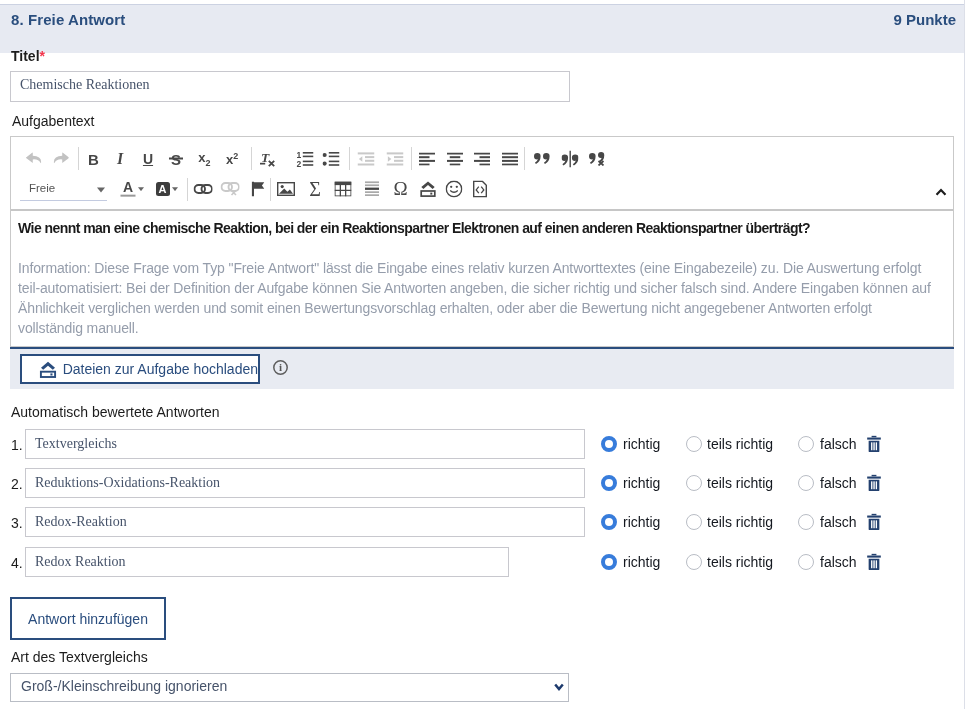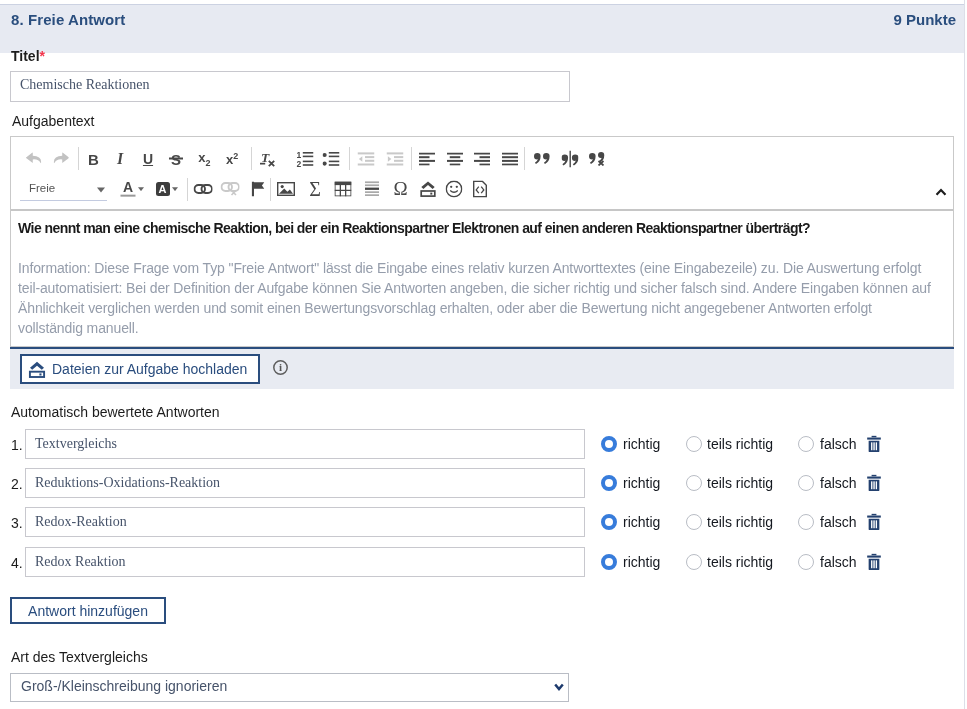--- a/index.html
+++ b/index.html
@@ -15,27 +15,27 @@
 .inp { background:#fff; border:1px solid #c8c8ce; font-size:14px; color:#46536a; display:flex; align-items:center; padding-left:9px; }
 
 .edit { left:10px; top:136px; width:944px; height:211px; border:1px solid #c9c9c9; background:#fff; }
 .toolsep { position:absolute; width:1px; height:23px; background:#d5d5d5; top:0; }
 .tbtn { position:absolute; color:#474747; }
 .tb-bottom { position:absolute; left:0; top:72px; width:100%; height:2px; background:#c6c6c6; }
 .qtext { left:18px; top:217px; width:940px; font-size:14px; line-height:22px; font-weight:bold; color:#1a1a1a; letter-spacing:-0.55px; white-space:nowrap; }
 .itext { left:18px; top:258px; font-size:14px; line-height:20px; color:#959dab; letter-spacing:-0.12px; white-space:nowrap; }
 
 .strip { left:10px; top:347px; width:944px; height:42px; background:#e8ebf2; border-top:2px solid #2a4d7e; }
-.upbtn { left:20px; top:354px; width:240px; height:30px; background:#fff; border:2px solid #2a4d7e; color:#2a4d7e; font-size:14px; display:flex; align-items:center; }
+.upbtn { left:20px; top:354px; width:240px; height:30px; background:#fff; border:2px solid #2a4d7e; color:#2a4d7e; font-size:14px; display:flex; align-items:center;justify-content:flex-end; }
 .num { font-size:14px; color:#1c1c1c; }
 .radio { position:absolute; width:16px; height:16px; border-radius:50%; background:#fff; }
 .radio.rsel { border:4.5px solid #377cdb; }
 .radio.un { border:1.5px solid #b9bdc5; }
 .rlab { position:absolute; font-size:14px; color:#14181f; }
-.btn2 { left:10px; top:597px; width:156px; height:27px; border:2px solid #2a4d7e; background:#fff; color:#2a4d7e; font-size:14px; display:flex; align-items:center; justify-content:center; padding-top:1.5px; }
+.btn2 { left:10px; top:597px; width:156px; height:43px; border:2px solid #2a4d7e; background:#fff; color:#2a4d7e; font-size:14px; display:flex; align-items:center; justify-content:center; padding-top:1.5px; }
 .selbox { left:10px; top:673px; width:559px; height:29px; border:1px solid #b9bdc5; background:#fff; font-size:14px; color:#46536a; display:flex; align-items:center; padding-left:10px; padding-bottom:3px; }
 </style>
 </head>
 <body>
 <div class="abs rightline"></div>
 <div class="abs bar">
     <span class="lt">8. Freie Antwort</span>
     <span class="rt">9 Punkte</span>
   </div>
 
@@ -372,21 +372,21 @@
     <div class="rlab" style="left:820px; top:514.4px;">falsch</div>
     <div class="abs" style="left:866px; top:513.4px;"><svg width="16" height="17" viewBox="0 0 15 16.2">
     <path d="M5.2 0.8 L9.8 0.8 L9.8 2.2 L5.2 2.2 Z" fill="#24416f"></path>
     <rect x="1" y="2.4" width="13" height="2" fill="#24416f"></rect>
     <path d="M2.4 5.4 L12.6 5.4 L12.6 15.2 Q12.6 16.4 11.4 16.4 L3.6 16.4 Q2.4 16.4 2.4 15.2 Z" fill="#24416f"></path>
     <rect x="4.7" y="7" width="1.3" height="7.5" fill="#fff"></rect>
     <rect x="6.9" y="7" width="1.3" height="7.5" fill="#fff"></rect>
     <rect x="9.1" y="7" width="1.3" height="7.5" fill="#fff"></rect>
   </svg></div>
     <div class="abs num" style="left:11px; top:554.6px;">4.</div>
-    <div class="abs inp" style="left:25px; top:546.6px; width:560px; height:30px;">Redox Reaktion</div>
+    <div class="abs inp" style="left:25px; top:546.6px; width:484px; height:30px;">Redox Reaktion</div>
     <div class="radio rsel" style="left:601px; top:553.6px;"></div>
     <div class="rlab" style="left:623px; top:553.6px;">richtig</div>
     <div class="radio un" style="left:686px; top:553.6px;"></div>
     <div class="rlab" style="left:707px; top:553.6px;">teils richtig</div>
     <div class="radio un" style="left:798px; top:553.6px;"></div>
     <div class="rlab" style="left:820px; top:553.6px;">falsch</div>
     <div class="abs" style="left:866px; top:552.6px;"><svg width="16" height="17" viewBox="0 0 15 16.2">
     <path d="M5.2 0.8 L9.8 0.8 L9.8 2.2 L5.2 2.2 Z" fill="#24416f"></path>
     <rect x="1" y="2.4" width="13" height="2" fill="#24416f"></rect>
     <path d="M2.4 5.4 L12.6 5.4 L12.6 15.2 Q12.6 16.4 11.4 16.4 L3.6 16.4 Q2.4 16.4 2.4 15.2 Z" fill="#24416f"></path>

